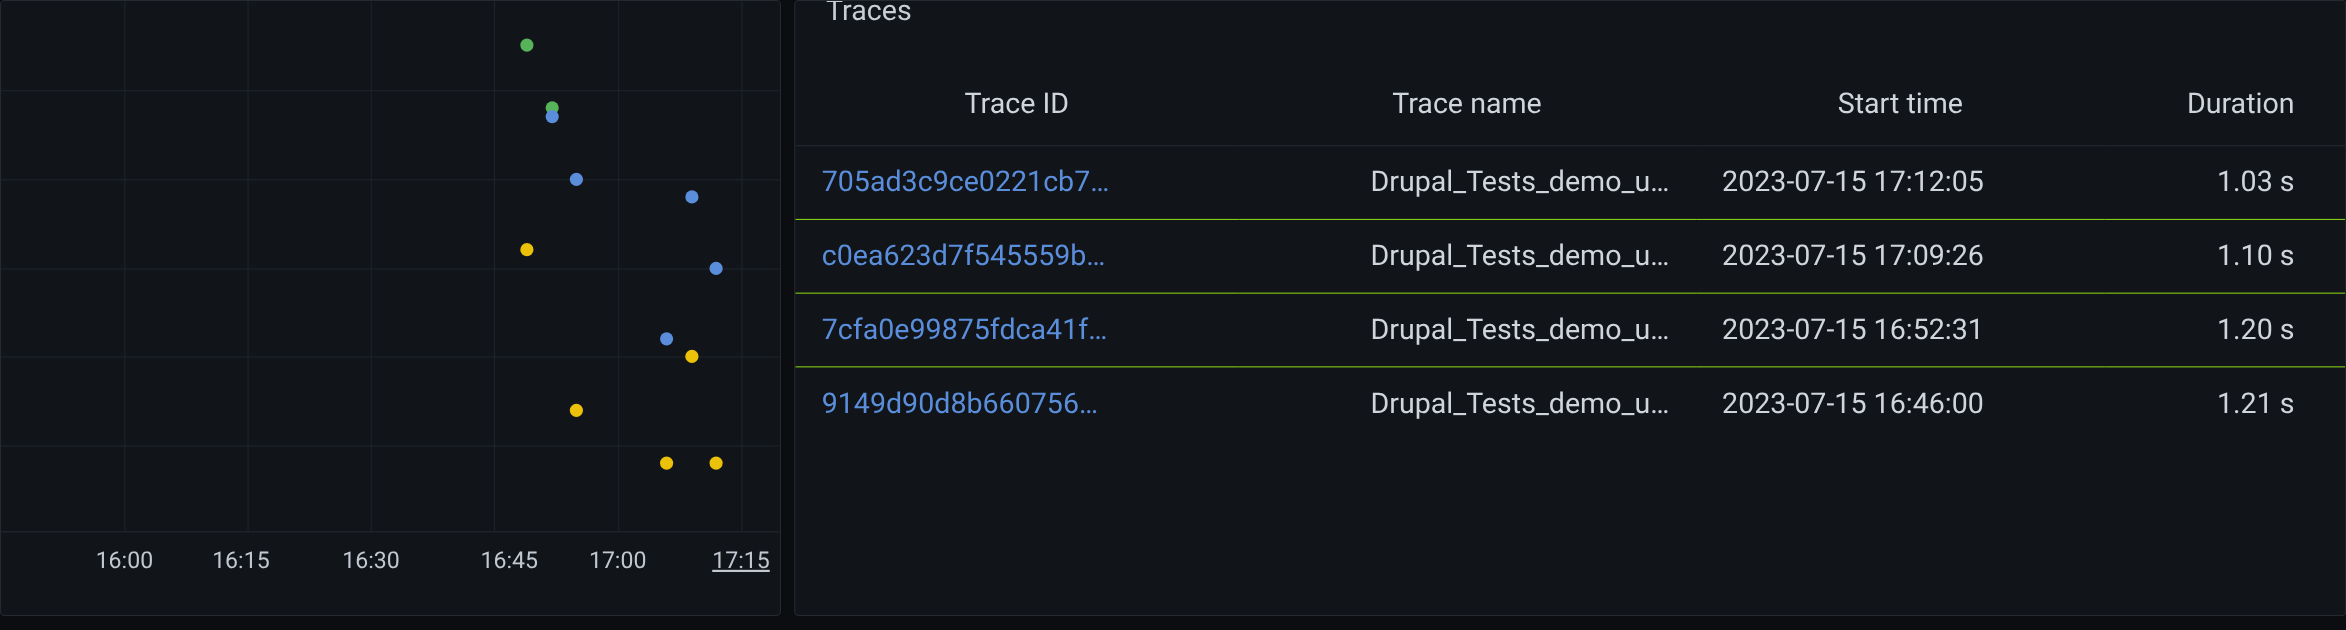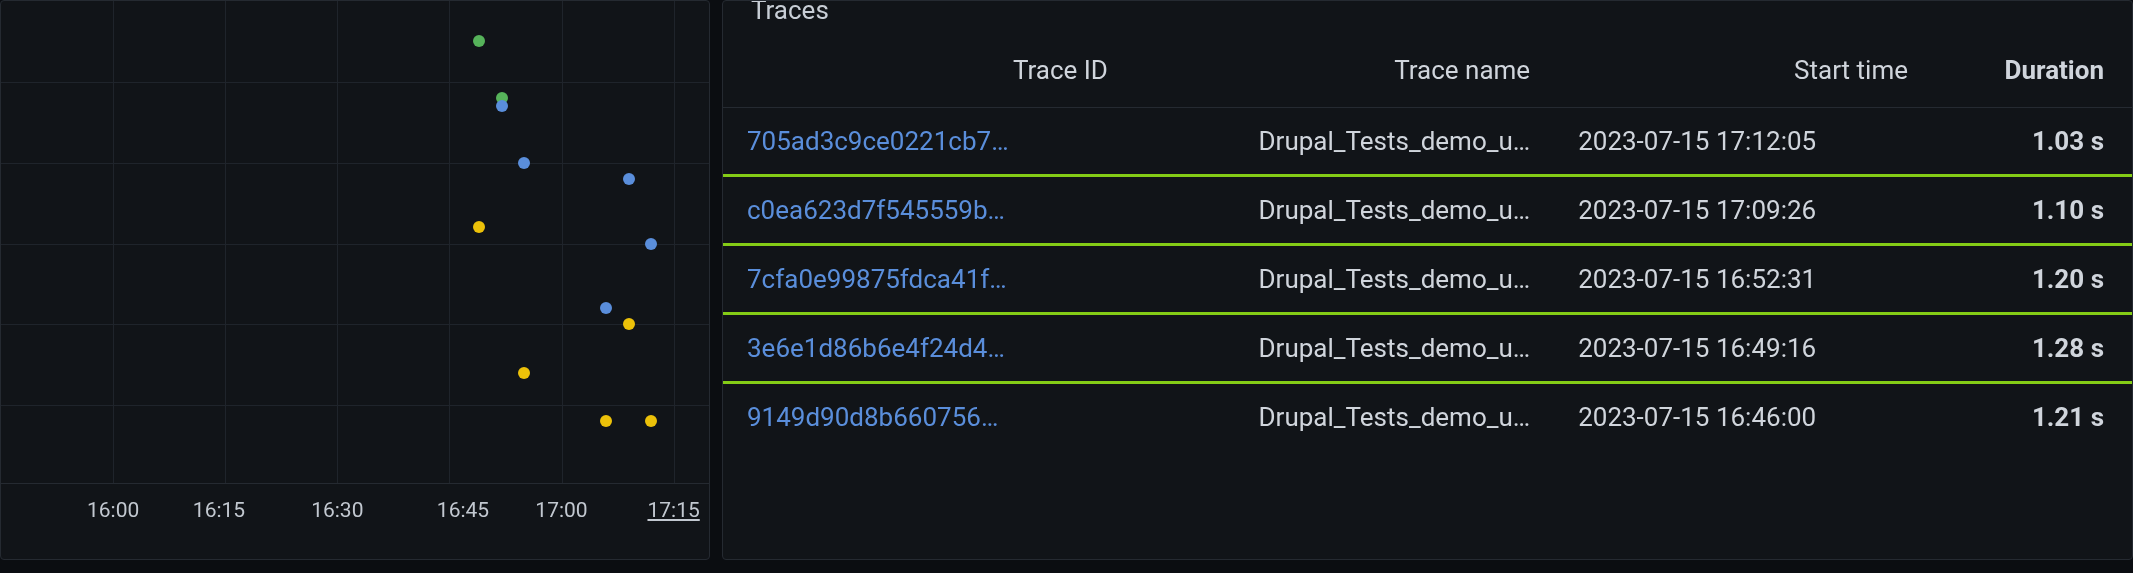--- a/index.html
+++ b/index.html
@@ -15,20 +15,21 @@
     height: 573px;
     overflow: hidden;
     display: flex;
     gap: 12px;
   }
   .panel {
     background: #111418;
     border: 1px solid #252a31;
     border-radius: 4px;
     overflow: hidden;
+    gap: 25px;
   }
   
   .chart-panel {
     width: 710px;
     height: 560px;
     position: relative;
   }
   .chart-area {
     position: absolute;
     left: 0;
@@ -89,36 +90,35 @@
     font-size: 26px;
     color: #c8ced6;
     padding: 0 28px 12px 28px;
     margin-top: -6px;
   }
   table {
     width: 100%;
     border-collapse: collapse;
   }
   th {
-    text-align: right;
+    text-align: center;
     font-weight: 400;
     font-size: 26px;
     color: #d0d5dc;
     padding: 18px 24px 22px 24px;
     border-bottom: 1px solid #252a31;
   }
   th.dur, td.dur {
     text-align: right;
-    padding-right: 28px;
-    font-weight: bold;
+    padding-right: 46px;
   }
   td {
     font-size: 26px;
     padding: 18px 24px;
-    border-bottom: 3px solid #84cc16;
+    border-bottom: 1px solid #84cc16;
     white-space: nowrap;
     overflow: hidden;
     text-overflow: ellipsis;
     color: #d0d5dc;
   }
   td.trace-id {
     color: #5a8edb;
     max-width: 330px;
   }
   td.trace-name {
@@ -195,26 +195,20 @@
         <td class="start-time">2023-07-15 17:09:26</td>
         <td class="dur">1.10 s</td>
       </tr>
       <tr>
         <td class="trace-id">7cfa0e99875fdca41f…</td>
         <td class="trace-name">Drupal_Tests_demo_u…</td>
         <td class="start-time">2023-07-15 16:52:31</td>
         <td class="dur">1.20 s</td>
       </tr>
       <tr>
-        <td class="trace-id">3e6e1d86b6e4f24d4…</td>
-        <td class="trace-name">Drupal_Tests_demo_u…</td>
-        <td class="start-time">2023-07-15 16:49:16</td>
-        <td class="dur">1.28 s</td>
-      </tr>
-      <tr>
         <td class="trace-id">9149d90d8b660756…</td>
         <td class="trace-name">Drupal_Tests_demo_u…</td>
         <td class="start-time">2023-07-15 16:46:00</td>
         <td class="dur">1.21 s</td>
       </tr>
     </tbody>
   </table>
 </div>
 
 </body></html>

